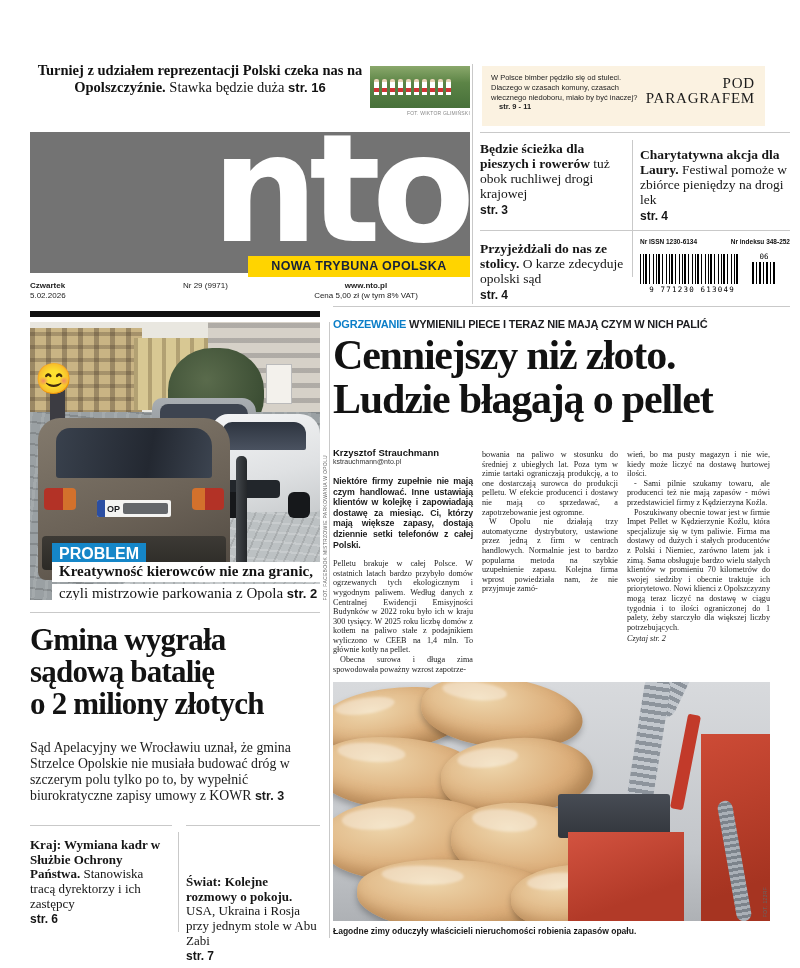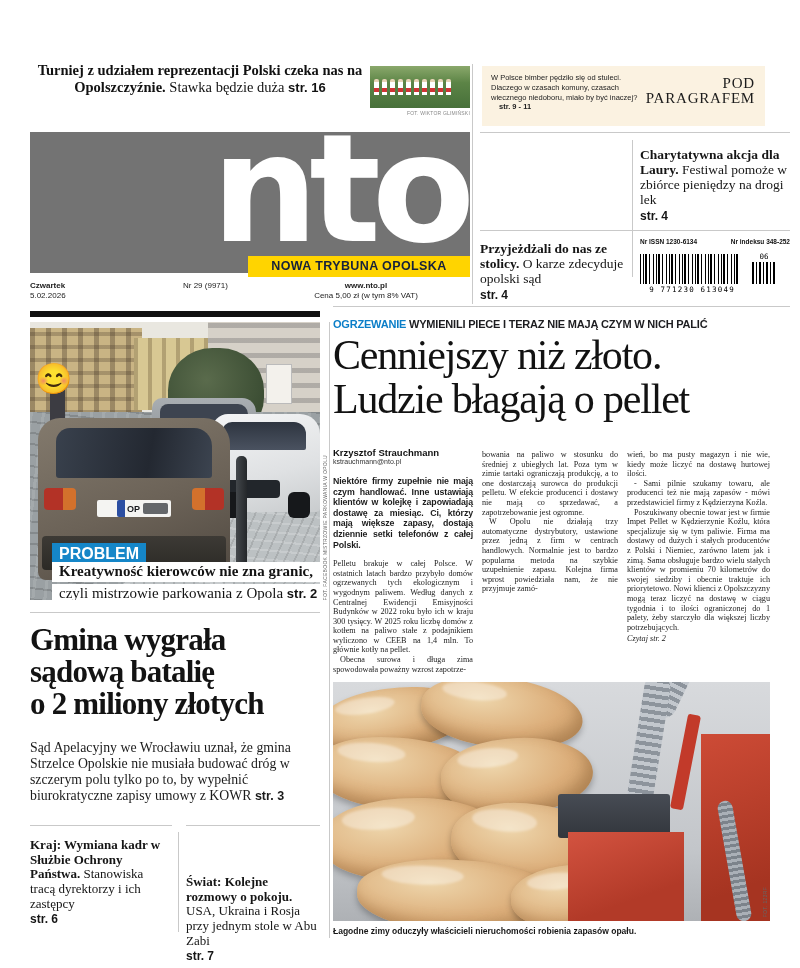--- a/index.html
+++ b/index.html
@@ -70,21 +70,21 @@
   .bc-addon { position:absolute; left:112px; top:12px; width:24px; height:22px;
     background:repeating-linear-gradient(90deg,#000 0 2px,#fff 2px 4px,#000 4px 5px,#fff 5px 7px); }
   .bc-addon-num { position:absolute; left:112px; top:2px; width:24px; text-align:center;
     font-family:"DejaVu Sans Mono",monospace; font-size:7.5px; color:#000; }
 
   
   .kicker { left:333px; top:318px; width:440px; font-family:"Liberation Sans",sans-serif;
     font-weight:700; font-size:11px; letter-spacing:-.2px; white-space:nowrap; }
   .kicker .blue { color:#0b7ec8; }
   .kicker .dark { color:#1d1d20; }
-  .main-headline { left:333px; top:334px; width:442px; font-weight:400; font-size:42px;
+  .main-headline { left:333px; top:334px; width:442px; font-weight:700; font-size:42px;
     line-height:1.04; letter-spacing:-1.2px; color:#121212; }
   .main-headline div { white-space:nowrap; }
 
   .bodycol { position:absolute; font-size:8.2px; line-height:1.17; text-align:justify; color:#1c1c1c; }
   .bodycol p.ind { text-indent:7px; }
   .col1 { left:333px; top:447px; width:140px; }
   .col2 { left:482px; top:450px; width:136px; }
   .col3 { left:627px; top:450px; width:143px; }
   .author { font-family:"Liberation Sans",sans-serif; font-weight:700; font-size:9.5px;
     color:#111; text-align:left; }
@@ -156,21 +156,21 @@
   .cp-car-main { position:absolute; left:8px; top:96px; width:192px; height:162px;
     background:linear-gradient(160deg,#837a6d 0,#6b6257 55%,#4f4840 100%); border-radius:22px 26px 8px 8px; }
   .cp-car-main .win { position:absolute; left:18px; top:10px; right:18px; height:50px;
     background:linear-gradient(100deg,#39414d 0,#232831 60%,#3c4450 100%); border-radius:14px 18px 3px 3px; }
   .cp-car-main .tl { position:absolute; top:70px; width:32px; height:22px; border-radius:4px;
     background:linear-gradient(90deg,#b33226 0 60%,#d3712c 60%); }
   .cp-car-main .tl.r { right:6px; transform:scaleX(-1); }
   .cp-car-main .tl.l { left:6px; }
   .cp-plate { position:absolute; left:50%; transform:translateX(-50%); top:82px; width:74px;
     height:17px; background:#f4f4f2; border-radius:2px; display:flex; align-items:center;
-    font-family:"Liberation Sans",sans-serif; font-weight:700; font-size:9px; color:#16181d;padding-left:20px; }
+    font-family:"Liberation Sans",sans-serif; font-weight:700; font-size:9px; color:#16181d; }
   .cp-plate .eu { width:8px; height:100%; background:#2b4ea2; margin-right:2px; border-radius:2px 0 0 2px; }
   .cp-plate .blur { flex:1; height:11px; margin:0 3px; background:#4a4d52; border-radius:2px; opacity:.85; }
   .cp-bumper { position:absolute; left:4px; right:4px; bottom:10px; height:34px;
     background:linear-gradient(#3d3a35,#2c2a26); border-radius:4px; }
   .cp-bollard { position:absolute; left:206px; top:134px; width:11px; height:122px;
     background:linear-gradient(90deg,#44484c,#24272a); border-radius:5px 5px 0 0; }
   .cp-person { position:absolute; left:20px; top:64px; width:15px; height:50px; background:#3c3c42;
     border-radius:4px 4px 2px 2px; }
   .cp-emoji { position:absolute; left:5px; top:42px; font-size:30px; line-height:1; }
   .problem-badge { position:absolute; left:22px; top:221px; background:#1586c8; color:#fff;
@@ -246,20 +246,24 @@
   </div>
   <div class="abs dateline dl-issue">Nr 29 (9971)</div>
   <div class="abs dateline dl-right">
     <div class="bold">www.nto.pl</div>
     <div>Cena 5,00 zł (w tym 8% VAT)</div>
   </div>
 
   <div class="abs hrule" style="left:333px;top:306px;width:457px"></div>
   <div class="abs blackbar"></div>
 
+  <div class="abs rteaser t1">
+    <span class="b">Będzie ścieżka dla pieszych i rowerów</span><span> tuż obok ruchliwej drogi krajowej</span>
+    <span class="ref">str. 3</span>
+  </div>
   <div class="abs rteaser t2">
     <span class="b">Charytatywna akcja dla Laury.</span><span> Festiwal pomoże w zbiórce pieniędzy na drogi lek</span>
     <span class="ref">str. 4</span>
   </div>
   <div class="abs vrule" style="left:632px;top:140px;height:137px"></div>
   <div class="abs hrule" style="left:480px;top:230px;width:310px"></div>
   <div class="abs rteaser t3">
     <span class="b">Przyjeżdżali do nas ze stolicy.</span><span> O karze zdecyduje opolski sąd</span>
     <span class="ref">str. 4</span>
   </div>

